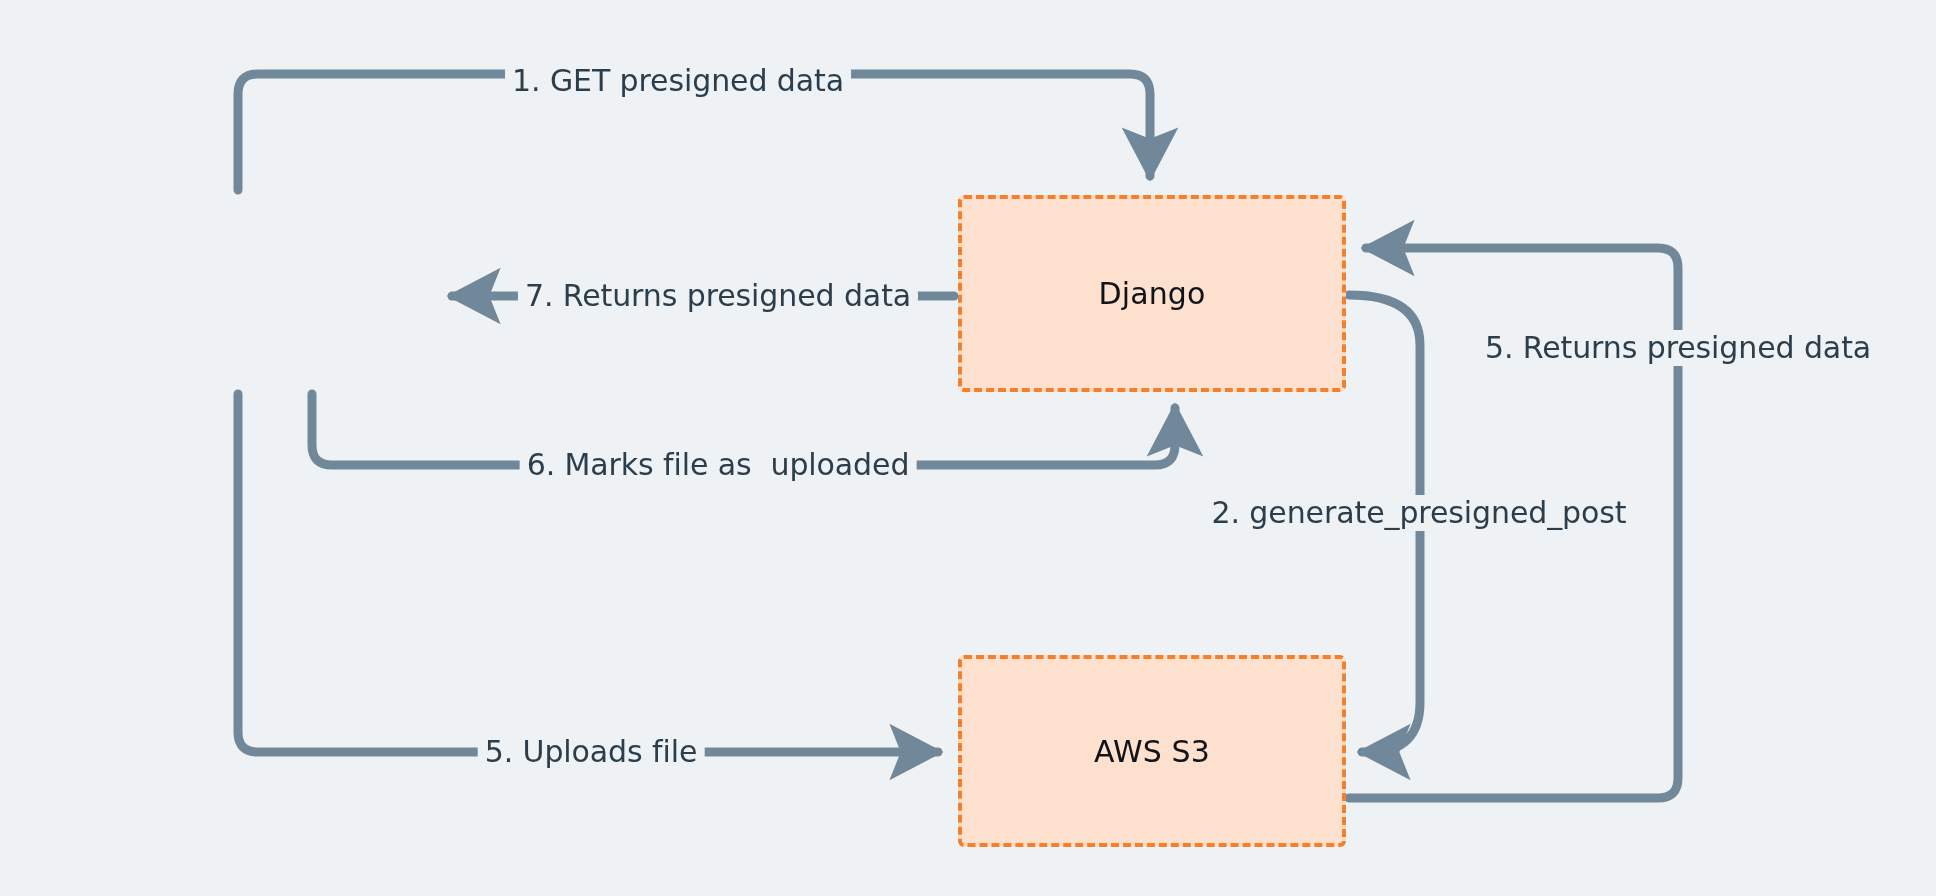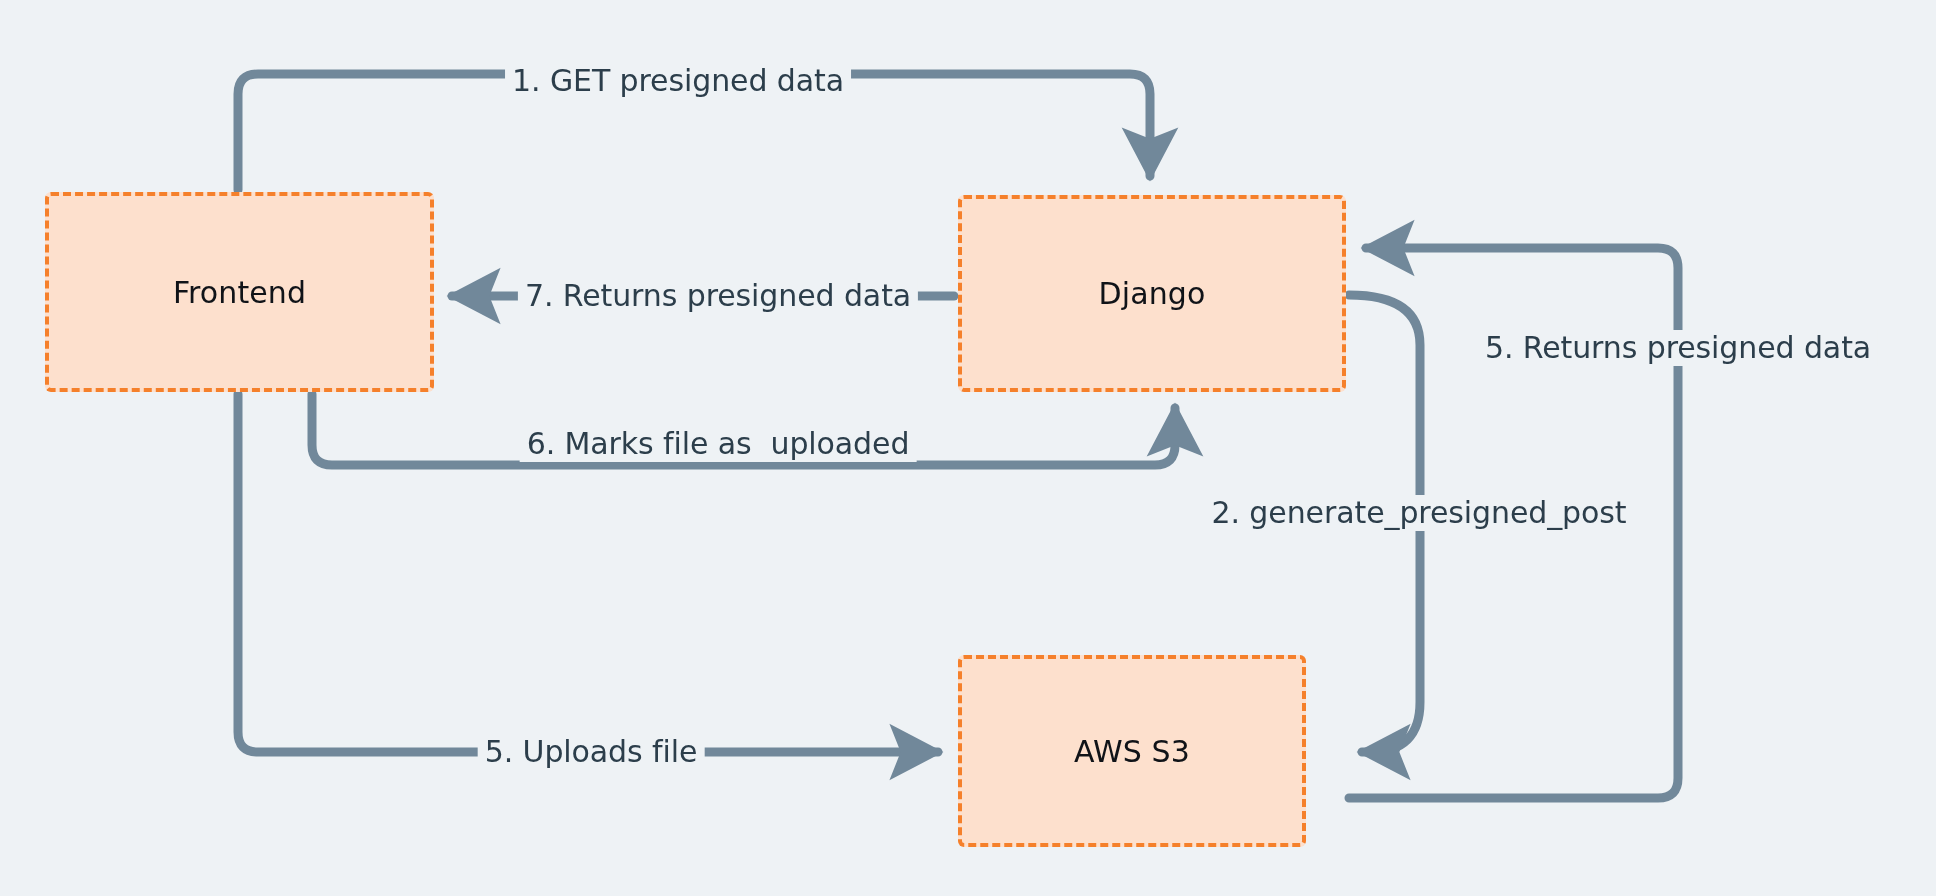--- a/index.html
+++ b/index.html
@@ -77,37 +77,34 @@
       <path d="M1349,295 Q1420,295 1420,345 L1420,702 Q1420,752 1370,752 L1362,752" marker-end="url(#ah)"></path>
 
       <path d="M1349,798 L1658,798 Q1678,798 1678,778 L1678,268 Q1678,248 1658,248 L1366,248" marker-end="url(#ah)"></path>
 
       <path d="M238,394 L238,732 Q238,752 258,752 L938,752" marker-end="url(#ah)"></path>
 
       <path d="M312,394 L312,445 Q312,465 332,465 L1155,465 Q1175,465 1175,445 L1175,408" marker-end="url(#ah)"></path>
     </g>
   </svg>
 
-  <div class="node" style="left:45px; top:192px; width:389px; height:200px;">
-    <span class="node-label">Frontend</span>
-  </div>
 
   <div class="node" style="left:958px; top:195px; width:388px; height:197px;">
     <span class="node-label">Django</span>
   </div>
 
-  <div class="node" style="left:958px; top:655px; width:348px; height:192px;">
+  <div class="node" style="left:958px; top:655px; width:388px; height:192px;">
     <span class="node-label">AWS S3</span>
   </div>
 
   <div class="edge-label" style="left:678px; top:81px;">1. GET presigned data</div>
 
   <div class="edge-label" style="left:718px; top:296px;">7. Returns presigned data</div>
 
   <div class="edge-label" style="left:1419px; top:513px;">2. generate_presigned_post</div>
 
   <div class="edge-label" style="left:1678px; top:348px;">5. Returns presigned data</div>
 
   <div class="edge-label" style="left:591px; top:752px;">5. Uploads file</div>
 
-  <div class="edge-label" style="left:718px; top:444px;">6. Marks file as  uploaded</div>
+  <div class="edge-label" style="left:718px; top:465px;">6. Marks file as  uploaded</div>
 
 </div>
 
 </body></html>

